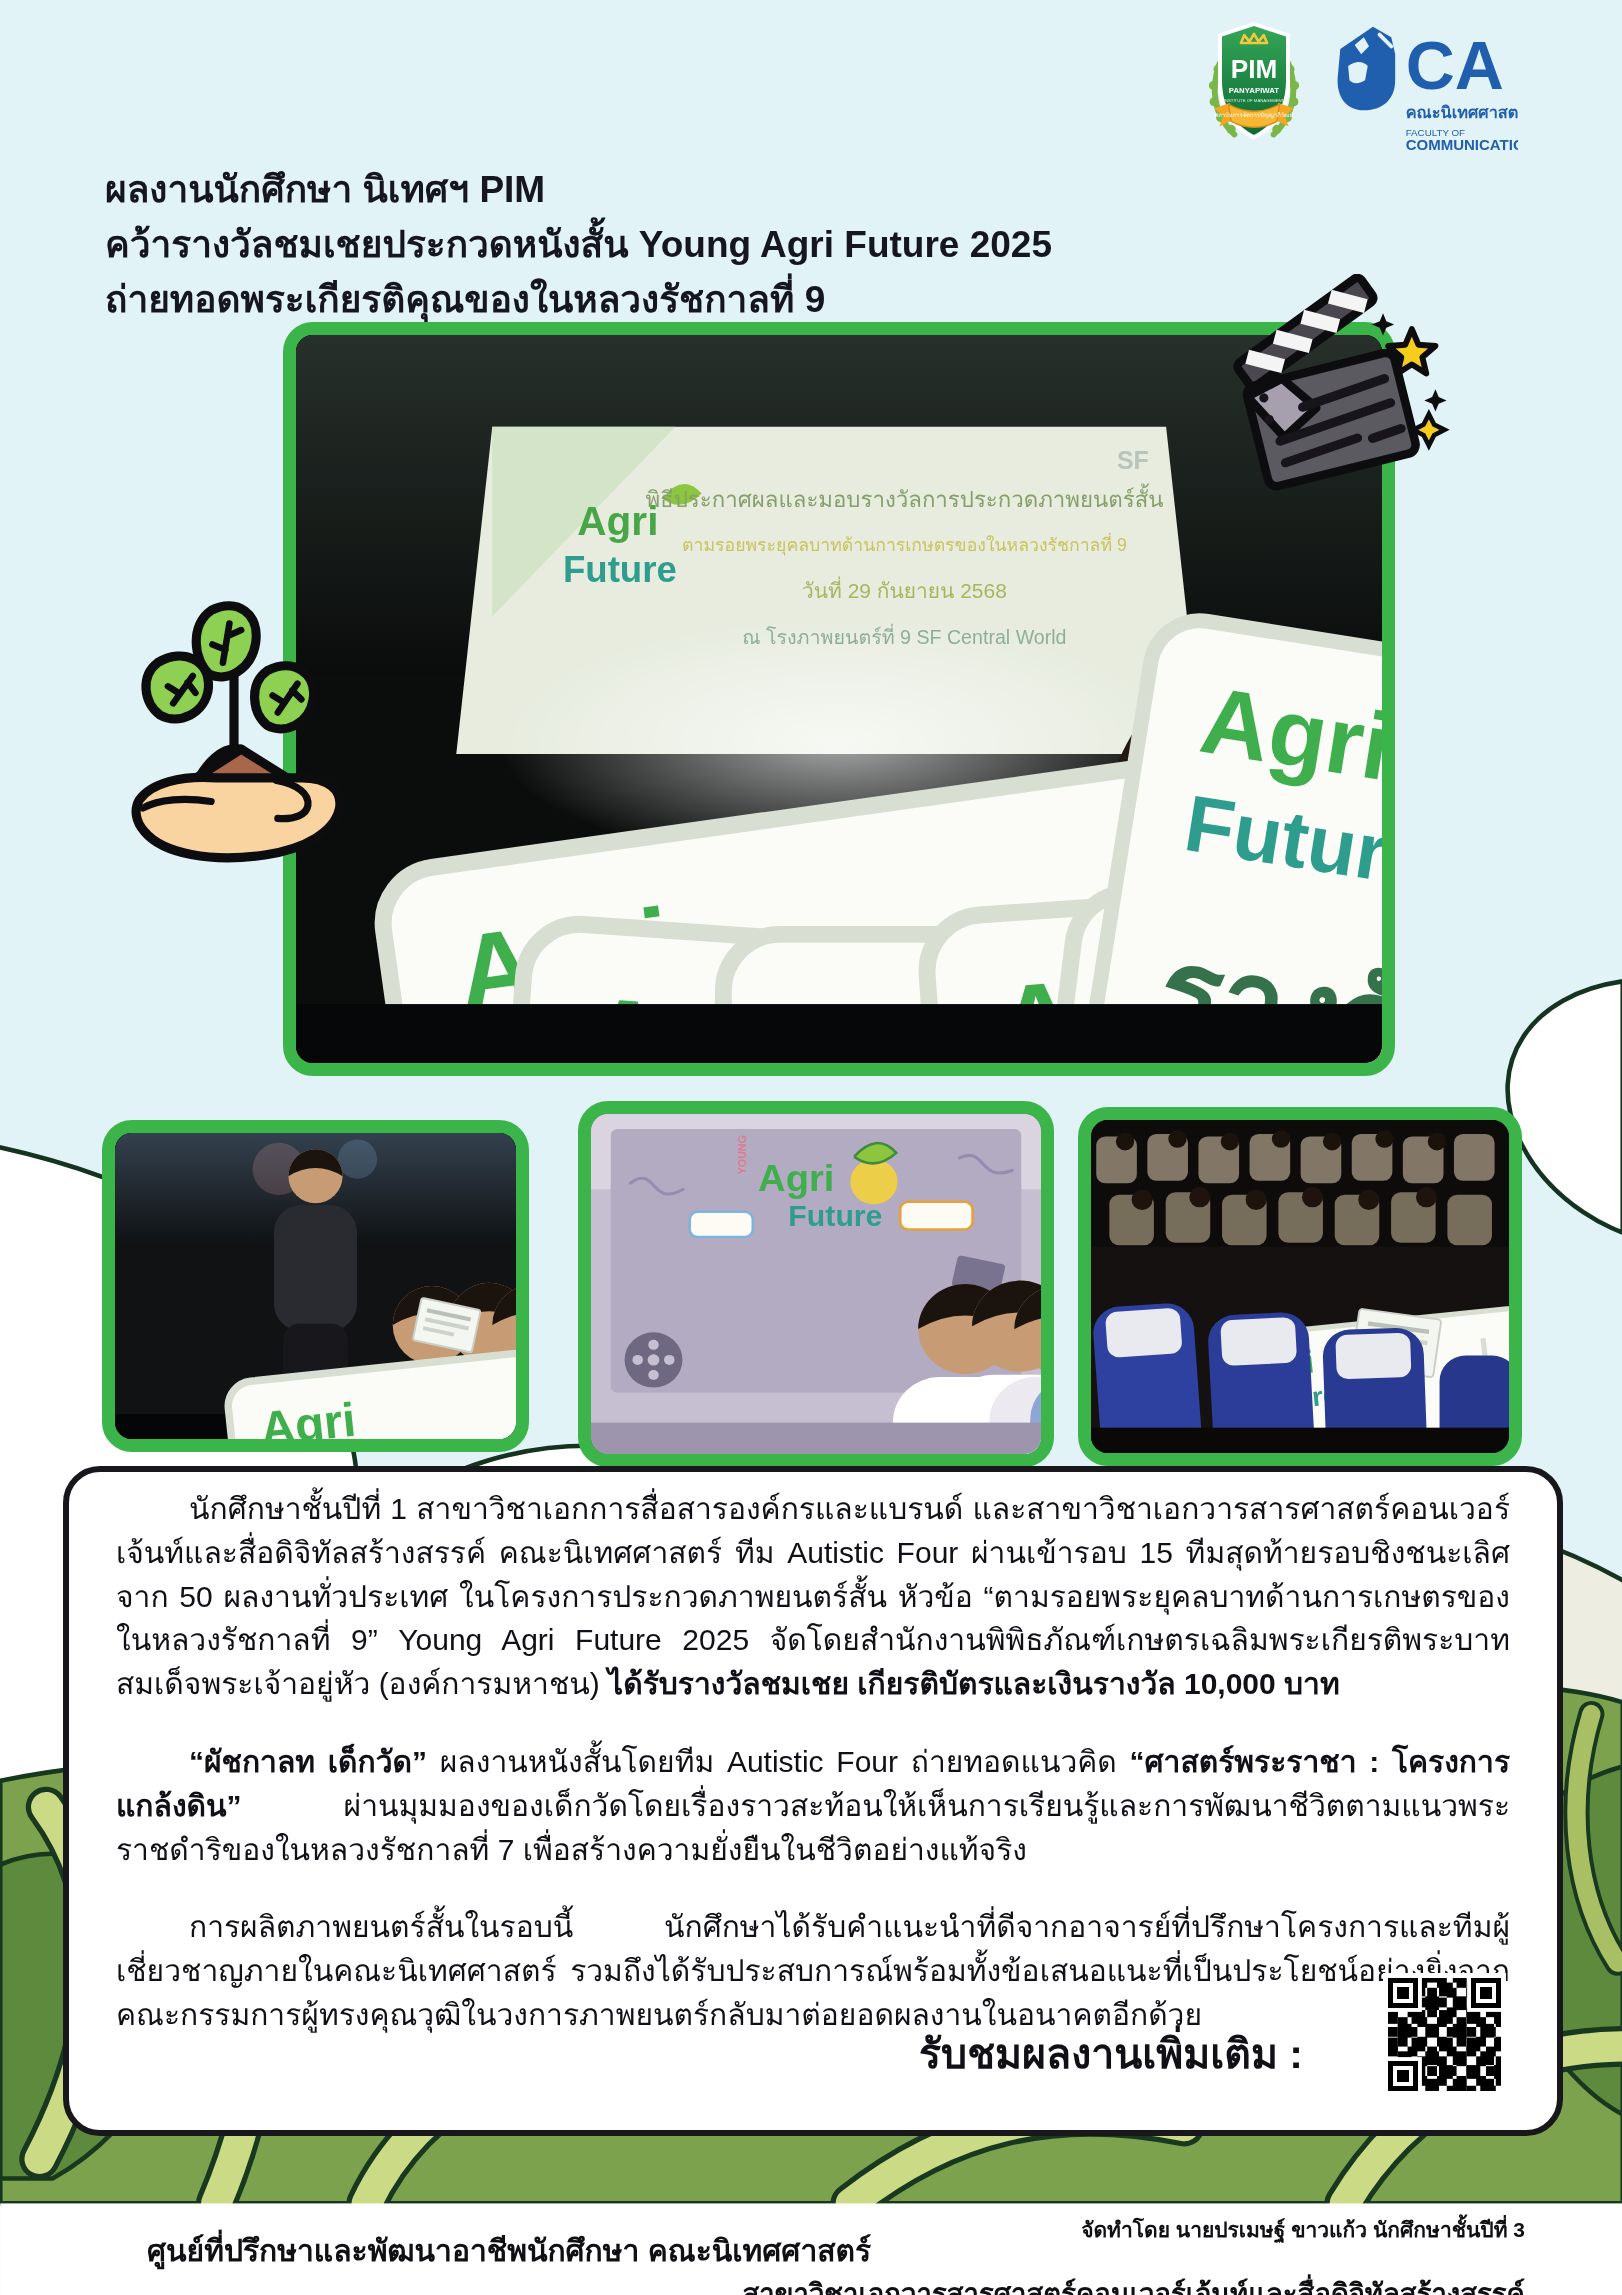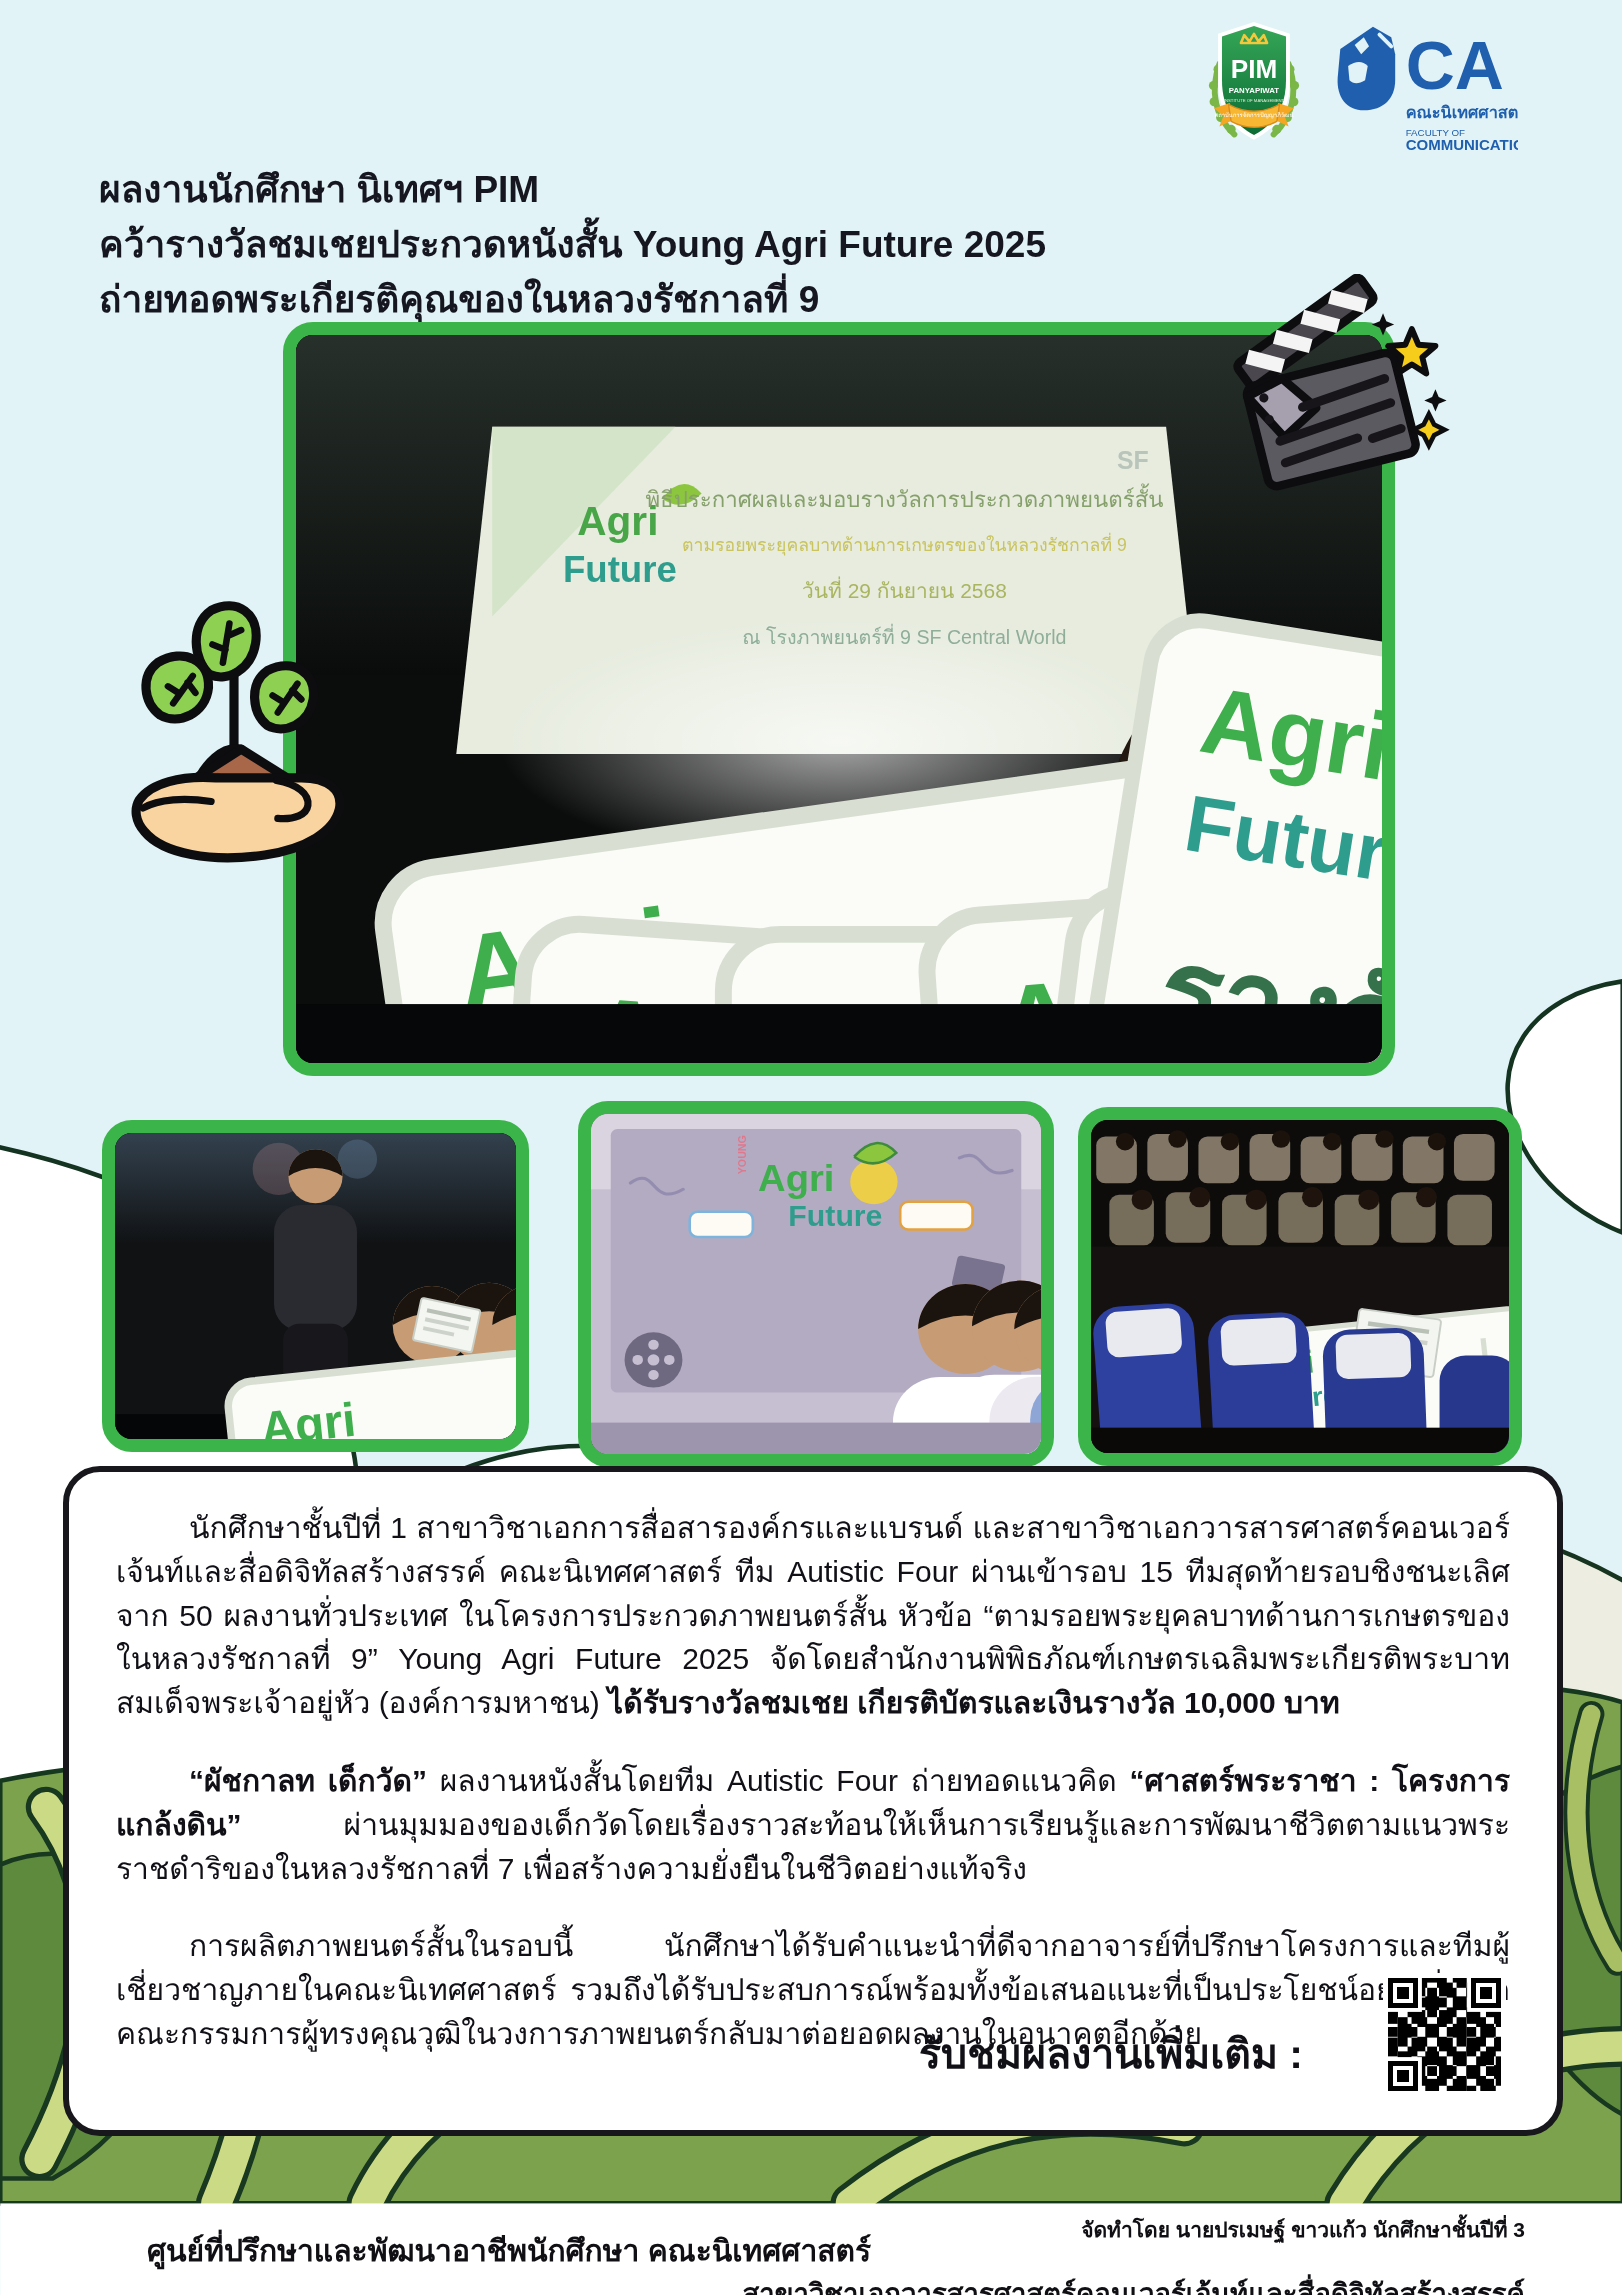--- a/index.html
+++ b/index.html
@@ -6,27 +6,27 @@
   #page{position:relative;width:1623px;height:2295px;overflow:hidden;
         font-family:"Liberation Sans","DejaVu Sans",sans-serif;color:#15151d;}
   svg text{font-family:"Liberation Sans","DejaVu Sans",sans-serif;}
   .abs{position:absolute;}
   
   .title{left:92px;top:18.3px;font-size:119px;font-weight:800;letter-spacing:1.3px;white-space:nowrap;}
   .outl{text-shadow:5.9px 0 0 #14141a,-5.9px 0 0 #14141a,0 5.9px 0 #14141a,0 -5.9px 0 #14141a,
         4.6px 4.6px 0 #14141a,-4.6px 4.6px 0 #14141a,4.6px -4.6px 0 #14141a,-4.6px -4.6px 0 #14141a,7.9px 7.9px 0 #14141a;}
   .t-green{color:#2fae4d;margin-right:31px;}
   .t-white{color:#ffffff;}
-  .subtitle{left:99px;top:162px;font-size:37px;font-weight:700;line-height:55px;color:#15161f;}
+  .subtitle{left:105px;top:162px;font-size:37px;font-weight:700;line-height:55px;color:#15161f;}
   
   .frame{position:absolute;border:13px solid #3bb44a;border-radius:30px;background:#0c0e0d;overflow:hidden;box-sizing:border-box;}
   .frame svg{display:block;width:100%;height:100%;}
   
   .box{left:63px;top:1466px;width:1500px;height:670px;background:#ffffff;border:6.5px solid #18181c;
-       border-radius:37px;box-sizing:border-box;padding:34px 47px 26px 47px;}
+       border-radius:37px;box-sizing:border-box;padding:15px 47px 26px 47px;}
   .box p{margin:0 0 34px 0;font-size:30px;line-height:1.46;text-indent:73px;text-align:justify;color:#101016;}
   .box b{font-weight:800;}
   .cta{position:absolute;right:254px;bottom:44px;font-size:41px;font-weight:800;color:#101016;}
   .qr{position:absolute;right:51px;bottom:34px;width:123px;height:123px;background:#ffffff;padding:5.2px;box-sizing:border-box;}
   .qr-pattern{position:relative;width:100%;height:100%;
      background:
        conic-gradient(#000 90deg,transparent 0 180deg,#000 0 270deg,transparent 0) 0 0/19.6px 19.6px,
        conic-gradient(#000 90deg,transparent 0 180deg,#000 0 270deg,transparent 0) 9.8px 4.6px/27.5px 27.5px;
      background-color:#fff;}
   .finder{position:absolute;width:30px;height:30px;border:5.9px solid #000;background:#fff;box-shadow:0 0 0 3.9px #fff;box-sizing:border-box;}

